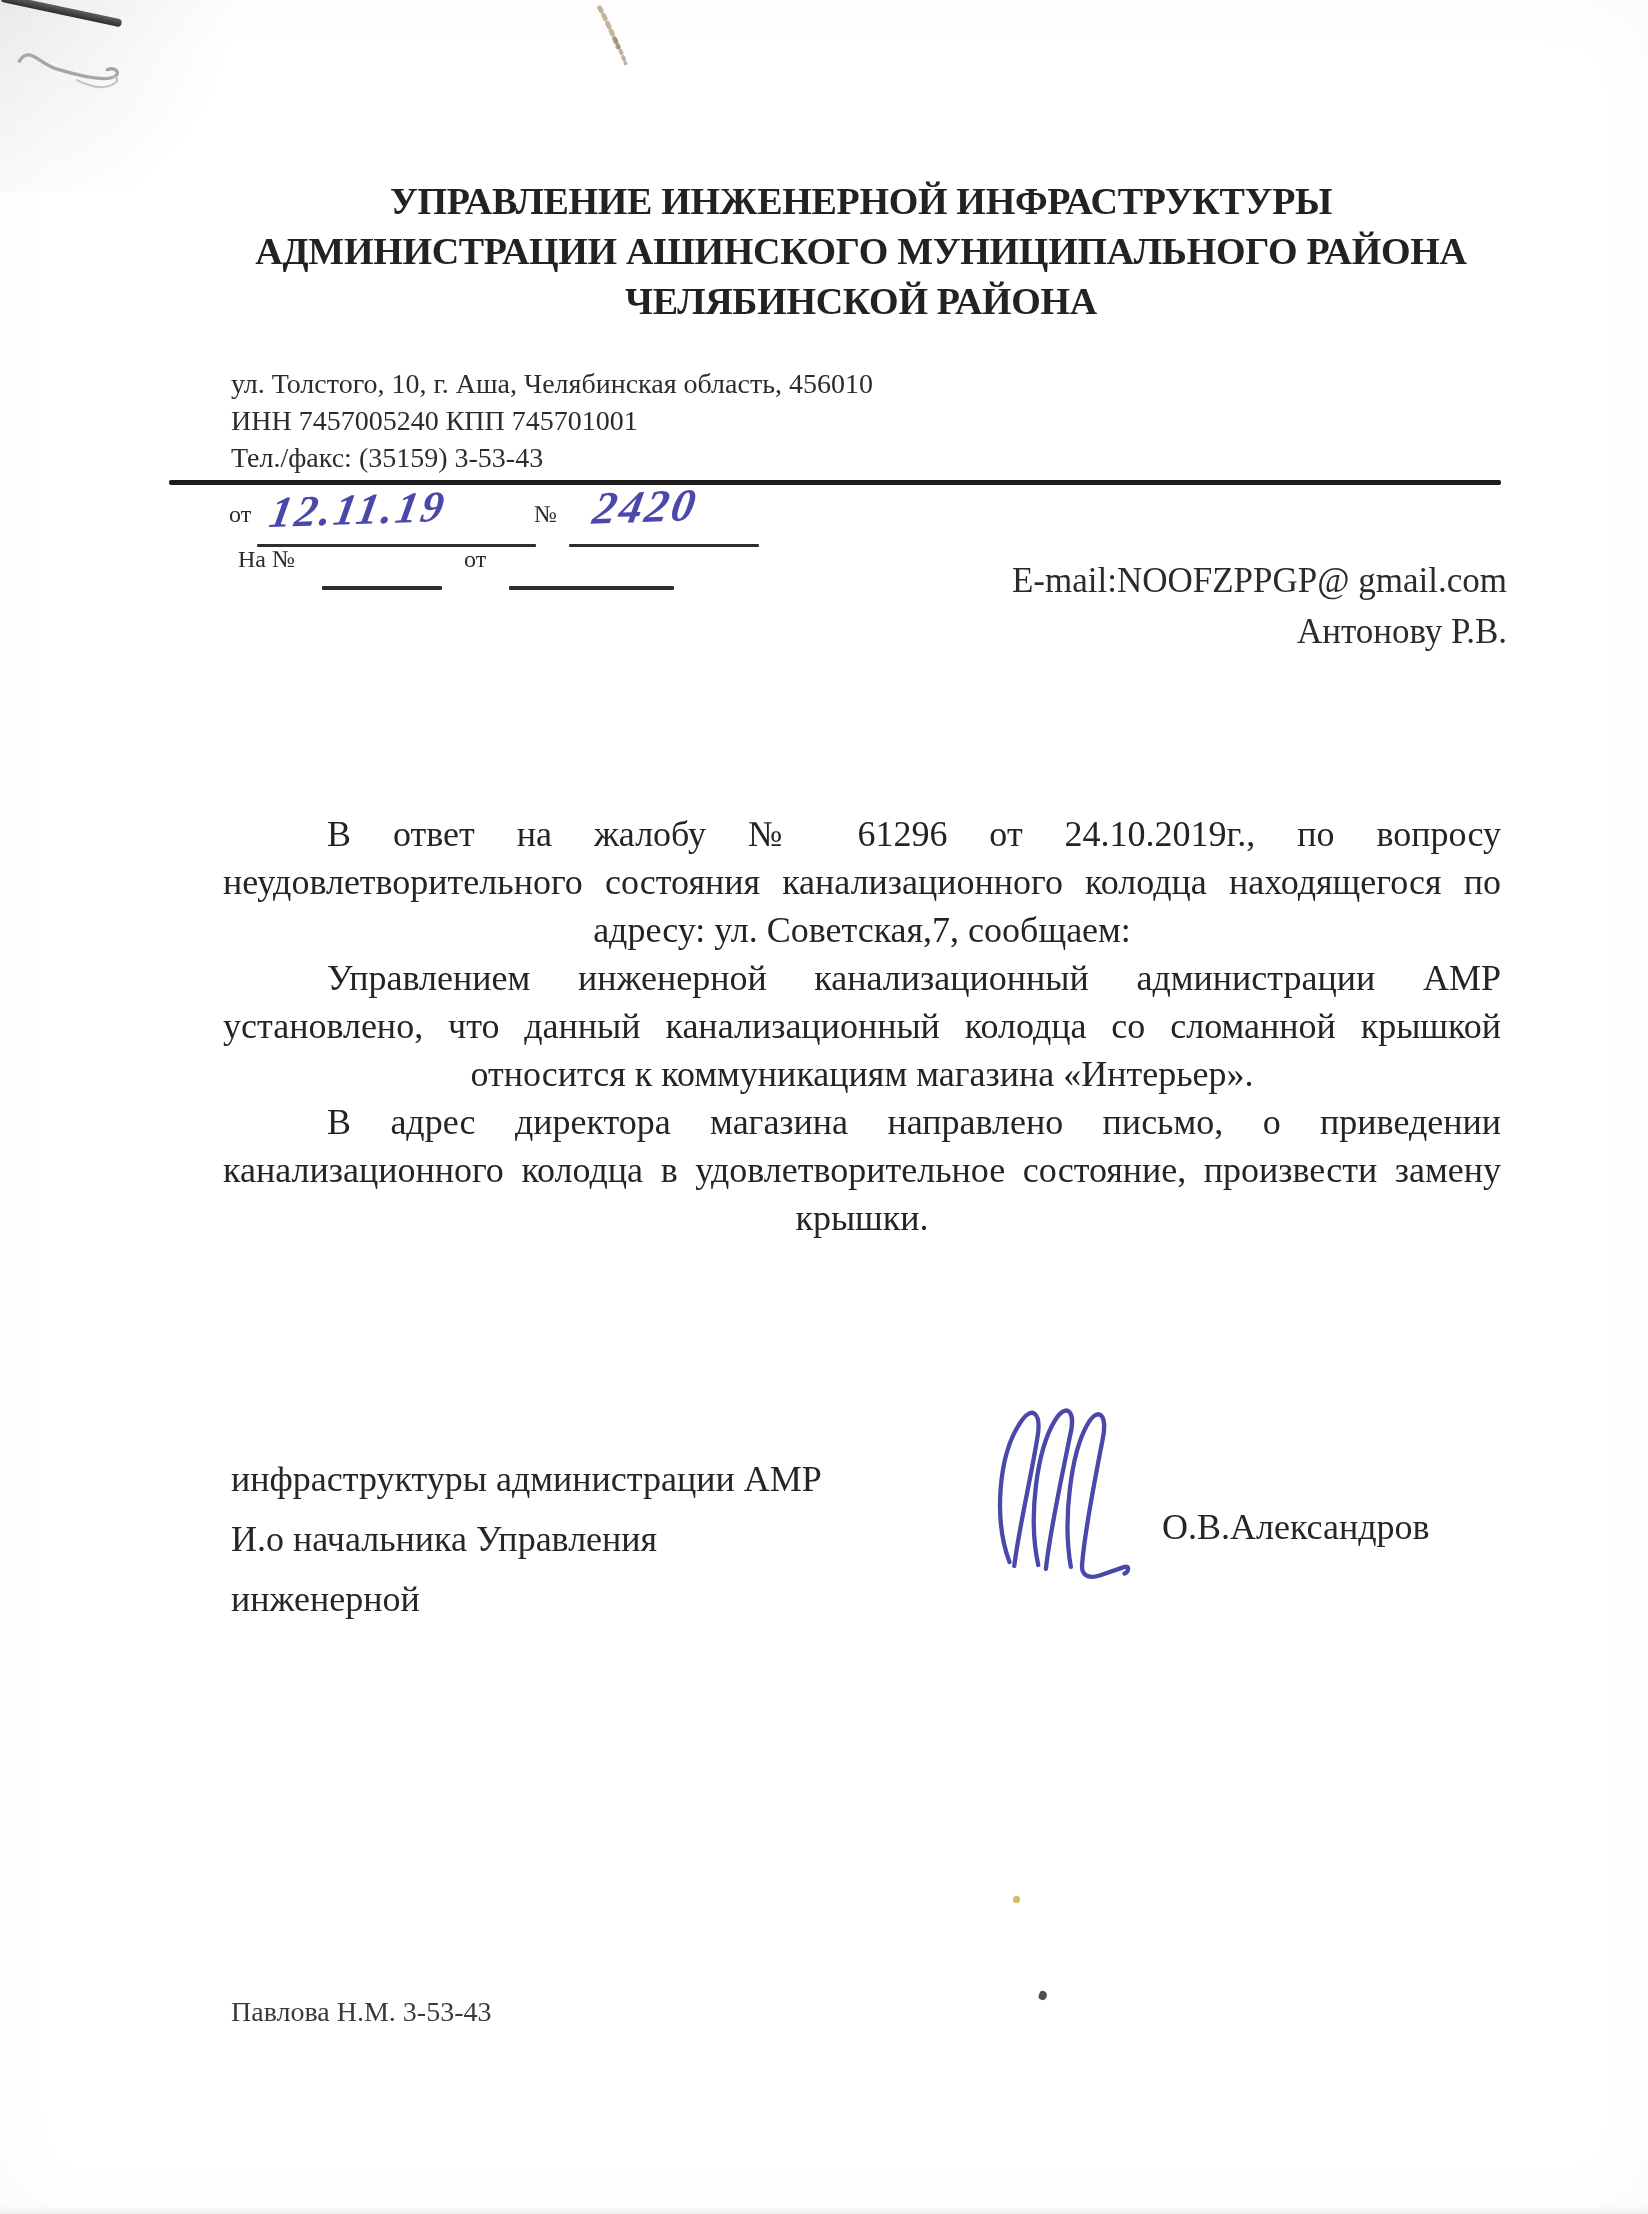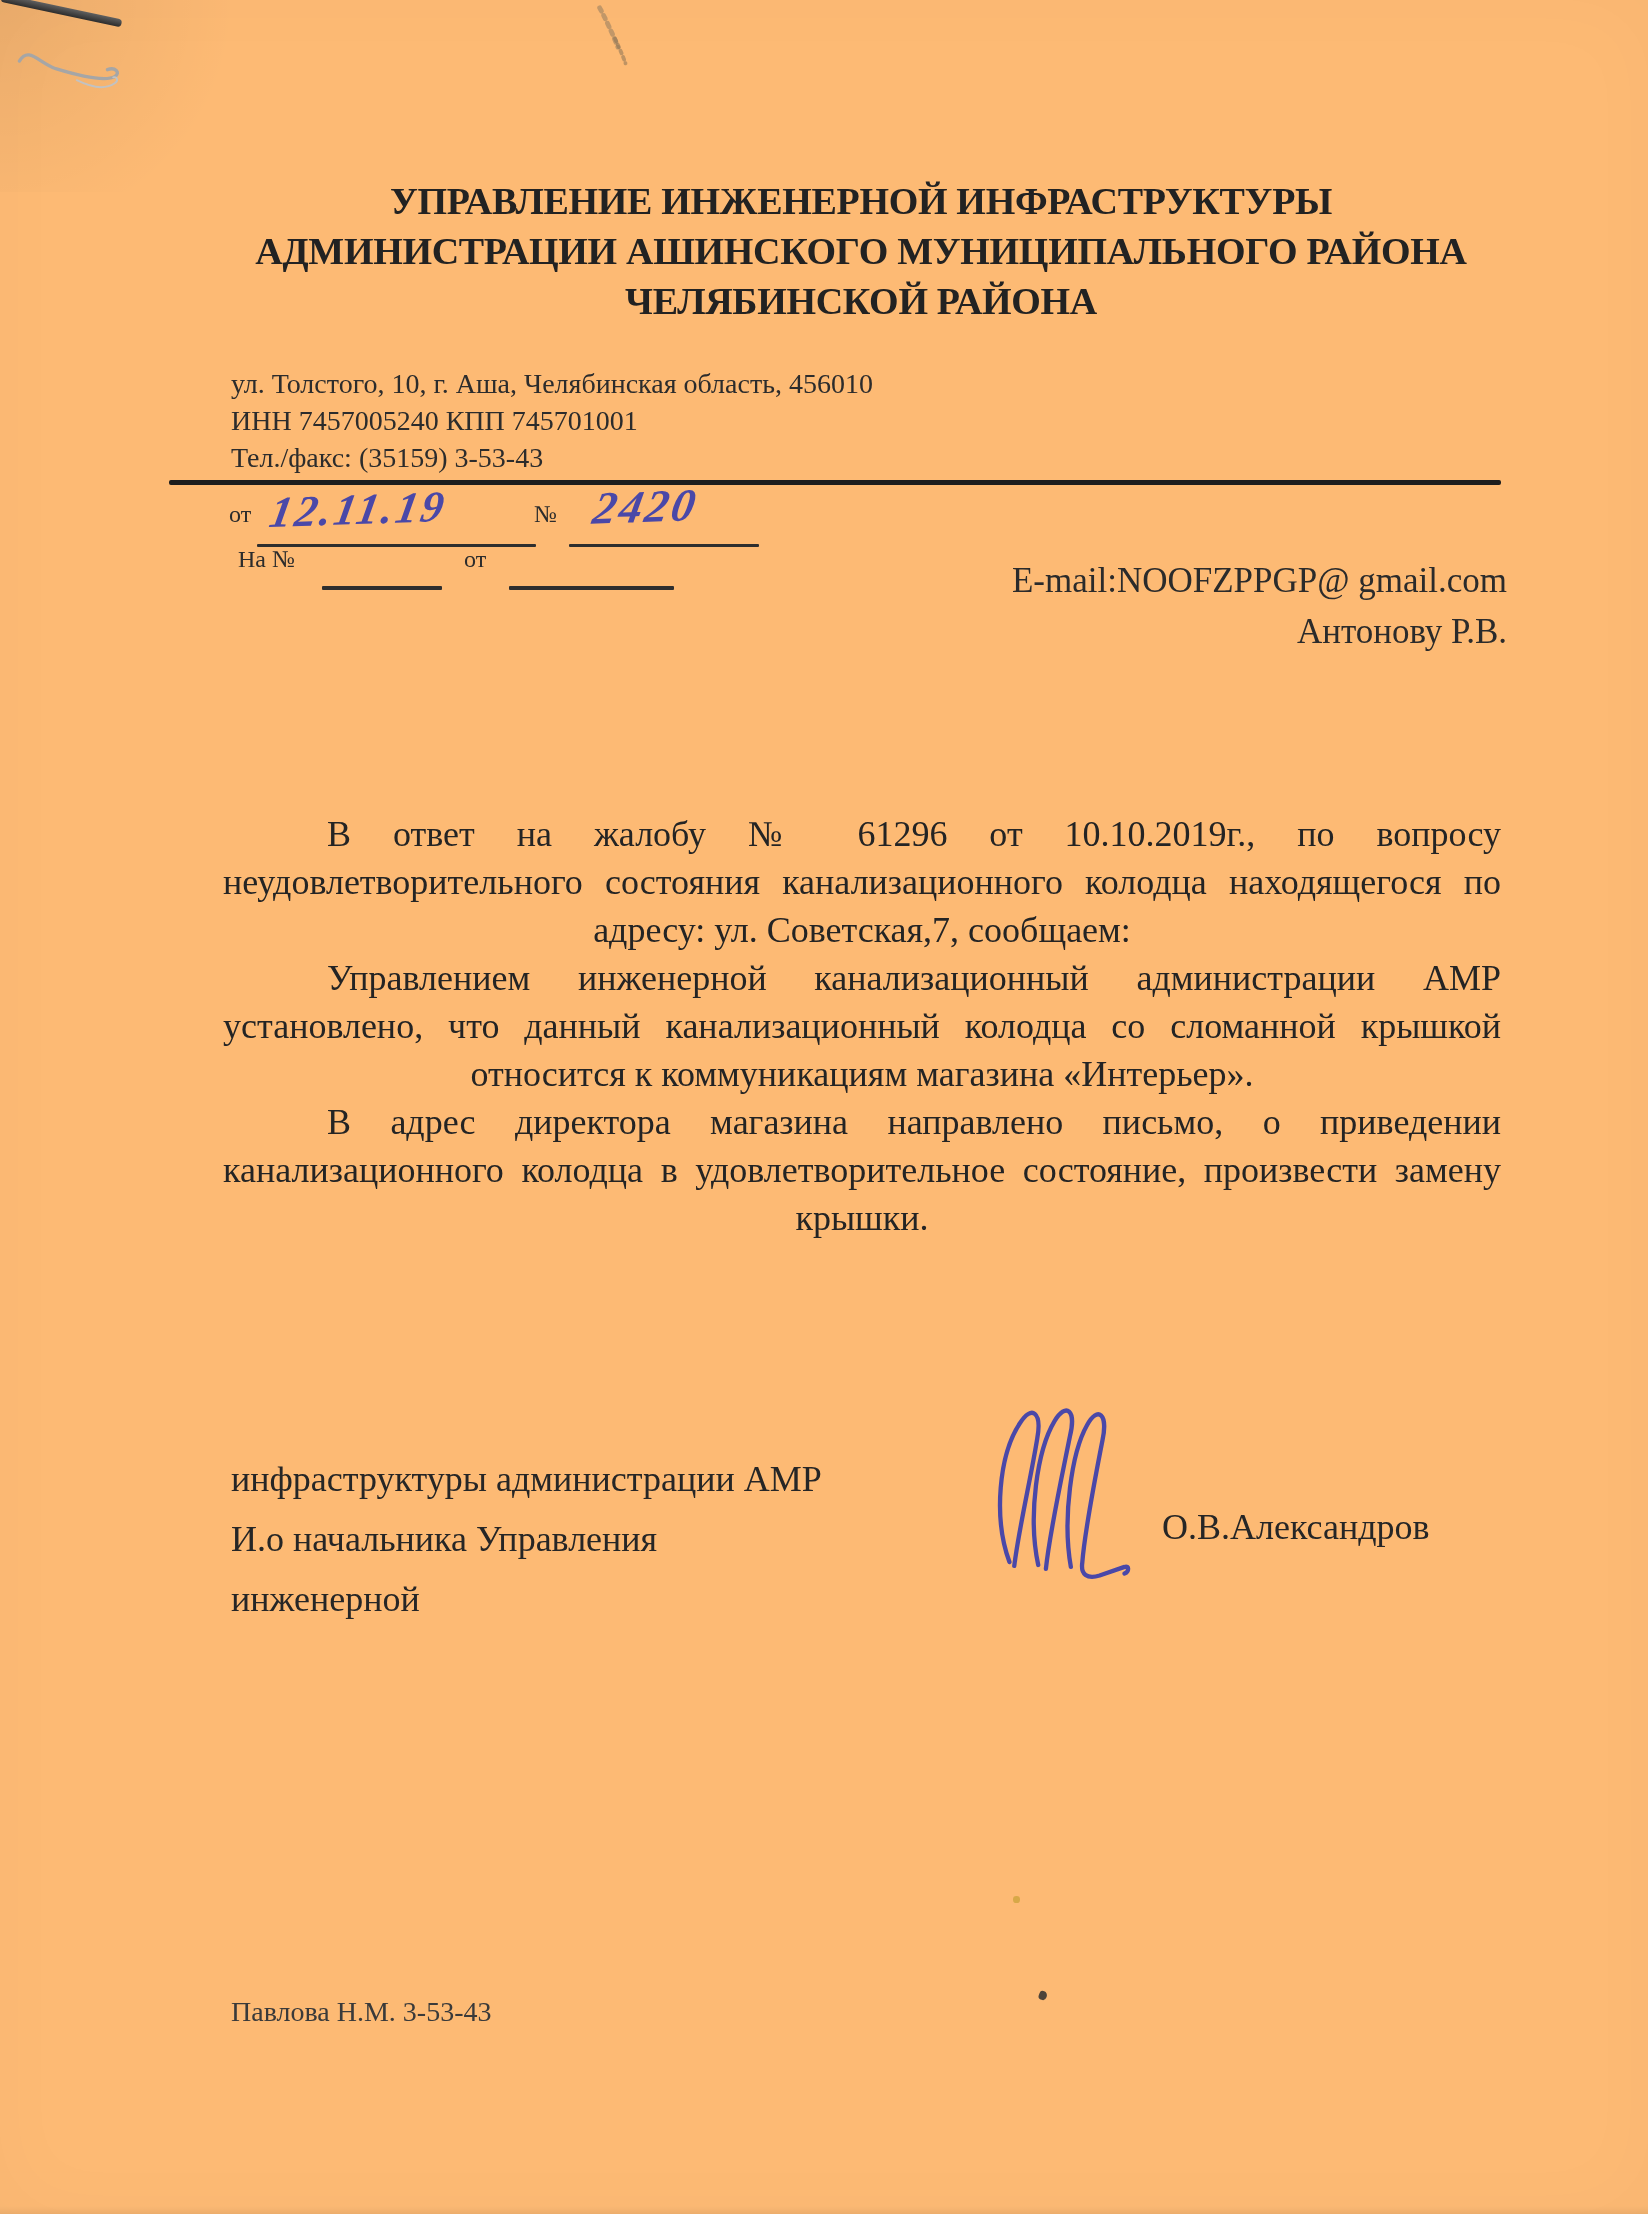--- a/index.html
+++ b/index.html
@@ -6,21 +6,21 @@
   body{
     width:1649px;height:2214px;
     background:#e9e9e7;
     font-family:"Liberation Serif", serif;
     color:#262626;
     position:relative;
     overflow:hidden;
   }
   .page{
     position:absolute;left:0;top:0;width:1649px;height:2214px;
-    background:#fdba74;
+    background:#ffffff;
     box-shadow:inset 0 0 86px rgba(0,0,0,0.025);
   }
   .page::before{
     content:"";position:absolute;left:0;top:0;width:250px;height:192px;
     background:radial-gradient(circle at 0 0, rgba(0,0,0,0.07), rgba(0,0,0,0) 75%);
     pointer-events:none;
   }
   .page::after{
     content:"";position:absolute;left:0;bottom:0;width:100%;height:7.7px;
     background:linear-gradient(to top, rgba(0,0,0,0.06), rgba(0,0,0,0));
@@ -142,21 +142,21 @@
   <div class="uline" style="left:322px;top:586px;width:120px;height:3.8px;"></div>
   <span class="ref-label" style="left:464px;top:546px;">от</span>
   <div class="uline" style="left:509px;top:586px;width:165px;height:3.8px;"></div>
 
   <div class="recipient">
     <div>E-mail:NOOFZPPGP@ gmail.com</div>
     <div class="rname">Антонову Р.В.</div>
   </div>
 
   <div class="body-text">
-    <div class="bline indent just">В ответ на жалобу № 61296 от 10.10.2019г., по вопросу</div>
+    <div class="bline indent just">В ответ на жалобу № 61296 от 24.10.2019г., по вопросу</div>
     <div class="bline just">неудовлетворительного состояния канализационного колодца находящегося по</div>
     <div class="bline">адресу: ул. Советская,7, сообщаем:</div>
     <div class="bline indent just">Управлением инженерной канализационный администрации АМР</div>
     <div class="bline just">установлено, что данный канализационный колодца со сломанной крышкой</div>
     <div class="bline">относится к коммуникациям магазина «Интерьер».</div>
     <div class="bline indent just">В адрес директора магазина направлено письмо, о приведении</div>
     <div class="bline just">канализационного колодца в удовлетворительное состояние, произвести замену</div>
     <div class="bline">крышки.</div>
   </div>
 

